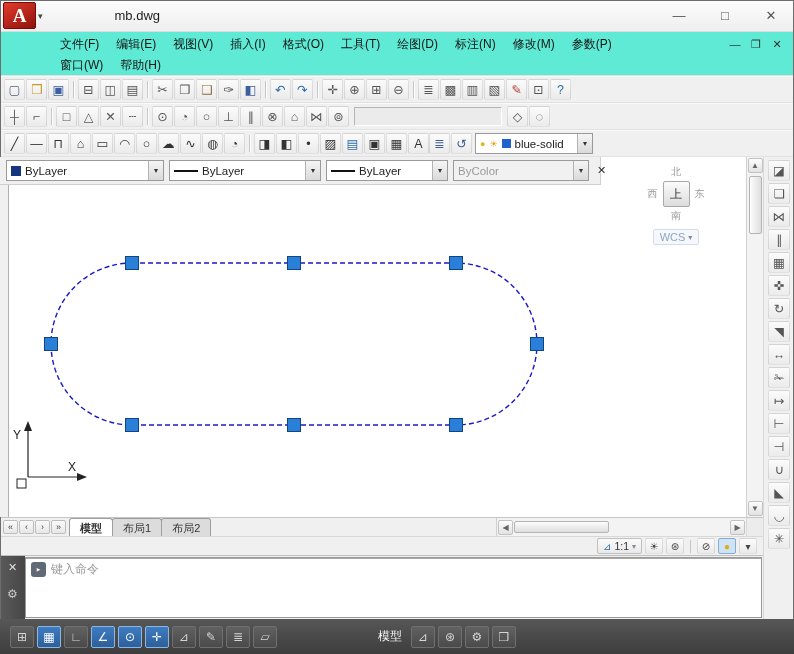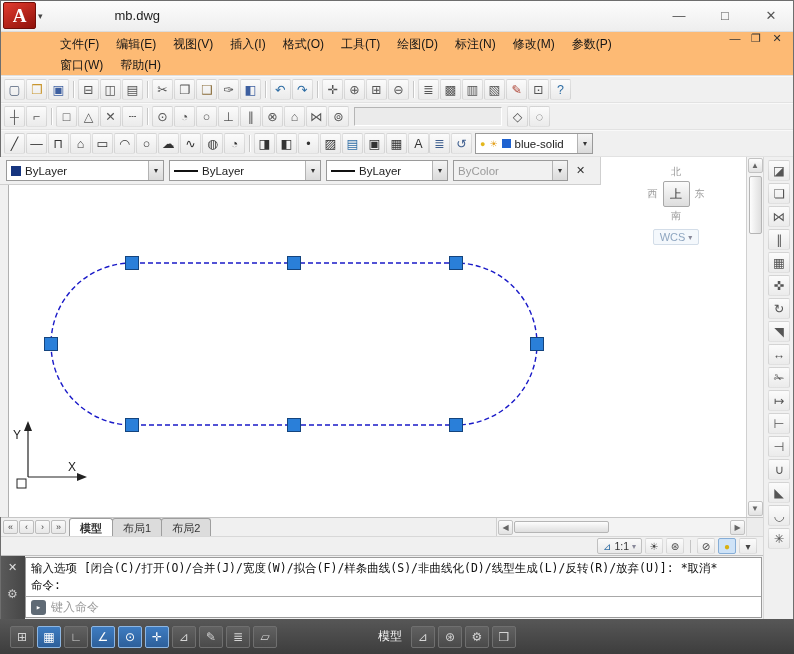--- a/index.html
+++ b/index.html
@@ -13,21 +13,21 @@
   .app-logo{display:flex;align-items:center;gap:2px}
   .logo-a{width:33px;height:27px;display:flex;align-items:center;justify-content:center;
           background:linear-gradient(150deg,#e23b2e,#8f110a);color:#fff;font-weight:700;font-size:19px;
           border:1px solid #6f0e08;border-radius:2px;font-family:"Liberation Serif","DejaVu Serif",serif}
   .logo-caret{font-size:9px;color:#444}
   .doc-title{margin-left:72px;font-size:13px;color:#1d1d1d}
   .win-controls{margin-left:auto;display:flex}
   .wbtn{width:46px;text-align:center;font-size:13px;color:#555;cursor:default}
 
   
-  .menubar{display:flex;background:#fdba74;font-size:12px;color:#151515}
+  .menubar{display:flex;align-items:center;background:#5eead4;font-size:12px;color:#151515}
   .menubar.row1{height:24px;padding-left:52px}
   .menubar.row2{height:20px;padding-left:52px;border-bottom:1px solid #e0e0e0}
   .menu-item{padding:2px 8px;cursor:default}
   .doc-controls{margin-left:auto;display:flex;gap:7px;padding-right:10px}
   .doc-controls .dbtn{font-size:11px;color:#333;width:14px;text-align:center}
 
   
   .toolbar{height:27px;display:flex;align-items:center;padding-left:4px;background:#f0f0f0;
            border-top:1px solid #f9f9f9;border-bottom:1px solid #e2e2e2}
   .tb-icons{display:flex;align-items:center;gap:1px}
@@ -417,21 +417,21 @@
         <div class="combo" style="width:152px">
           <span class="ltline"></span>
           <span>ByLayer</span>
           <span class="dd">▾</span>
         </div>
         <div class="combo" style="width:122px">
           <span class="ltline"></span>
           <span>ByLayer</span>
           <span class="dd">▾</span>
         </div>
-        <div class="combo disabled" style="width:115px">
+        <div class="combo disabled" style="width:136px">
           <span>ByColor</span>
           <span class="dd">▾</span>
         </div>
         <span class="props-close">✕</span>
       </div>
 
       <div class="vscroll">
         <span class="sbtn">▲</span>
         <span class="vs-thumb"></span>
         <span class="vs-fill"></span>
@@ -481,24 +481,20 @@
       <span class="tbtn bulb">●</span>
       <span class="tbtn">▾</span>
     </div>
 
     <div class="command">
       <div class="cmd-side">
         <span class="cmd-close">✕</span>
         <span class="cmd-tool">⚙</span>
       </div>
       <div class="cmd-main">
-        <div class="cmd-history">
-          <div class="cmd-line">输入选项 [闭合(C)/打开(O)/合并(J)/宽度(W)/拟合(F)/样条曲线(S)/非曲线化(D)/线型生成(L)/反转(R)/放弃(U)]: *取消*</div>
-          <div class="cmd-line">命令:</div>
-        </div>
         <div class="cmd-input-row">
           <span class="cmd-chip">▸</span>
           <span class="cmd-placeholder">键入命令</span>
         </div>
       </div>
     </div>
 
   </div>
 
   <div class="right-col">

